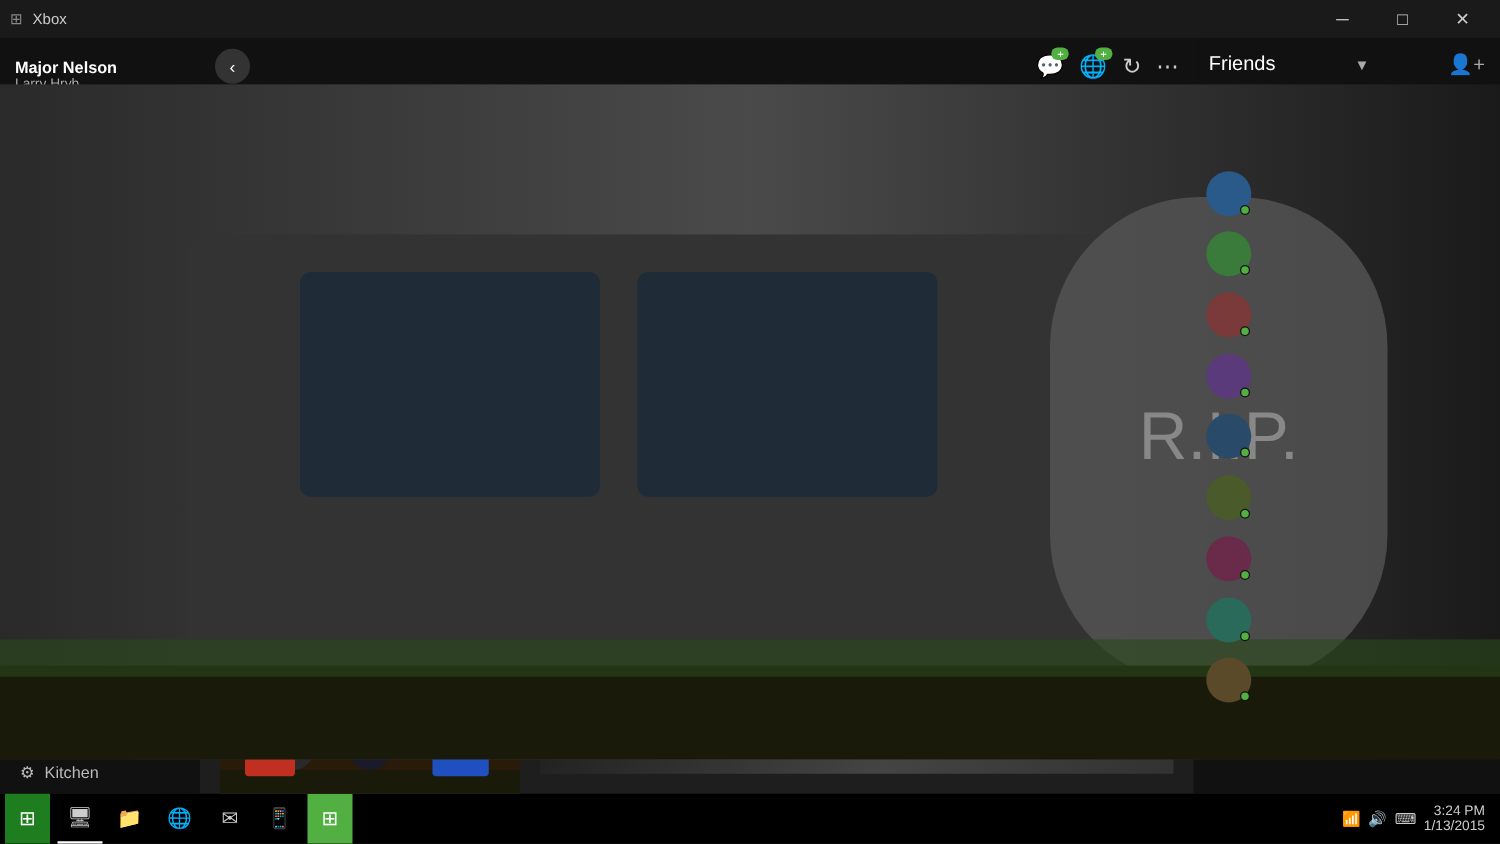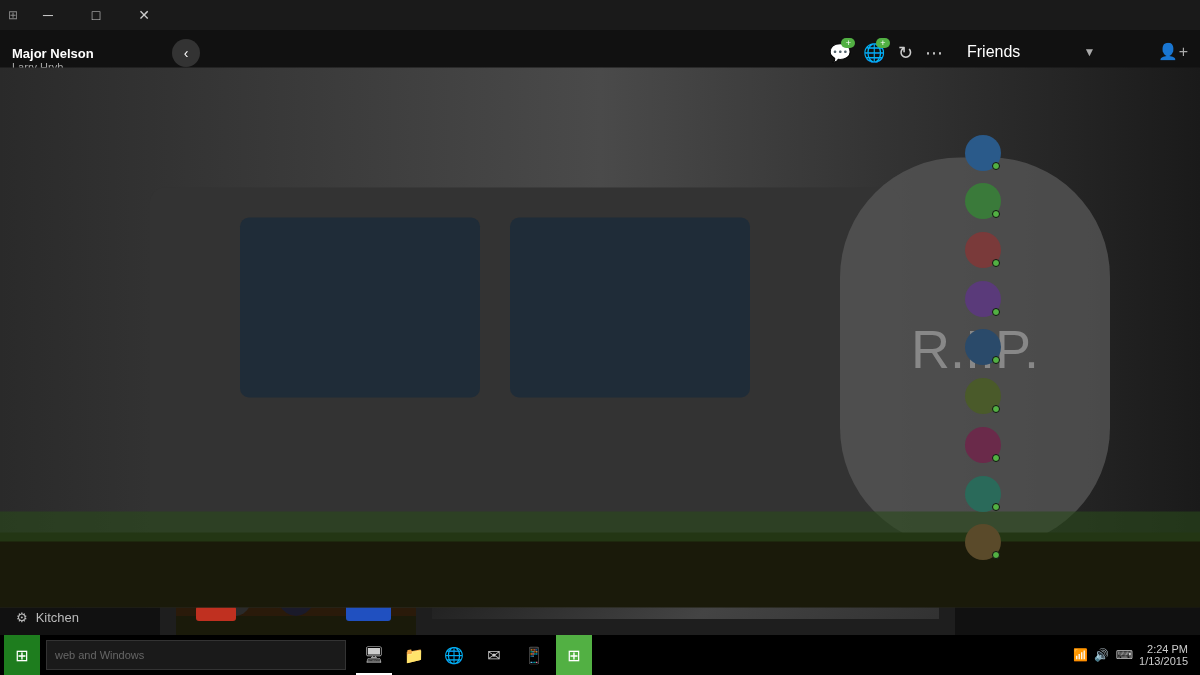--- a/index.html
+++ b/index.html
@@ -490,20 +490,21 @@
       padding: 0 3px;
       min-width: 14px;
       text-align: center;
     }
   </style>
 </head>
 <body>
 
 <div class="title-bar">
   <span class="title-bar-icon">⊞</span>
+  <span class="title-bar-title">Xbox</span>
   <div class="title-bar-controls">
     <button class="title-bar-btn">─</button>
     <button class="title-bar-btn">□</button>
     <button class="title-bar-btn">✕</button>
   </div>
 </div>
 
 <div class="app-container">
 
   <div class="sidebar">
@@ -838,33 +839,30 @@
         </div>
       </div>
 
     </div>
   </div>
 
 </div>
 
 <div class="taskbar">
   <div class="taskbar-start">⊞</div>
-  <div class="taskbar-search">
-    <span class="taskbar-search-text">web and Windows</span>
-  </div>
   <div class="taskbar-icons">
     <div class="taskbar-icon active">🖥</div>
     <div class="taskbar-icon">📁</div>
     <div class="taskbar-icon">🌐</div>
     <div class="taskbar-icon">✉</div>
     <div class="taskbar-icon">📱</div>
     <div class="taskbar-icon" style="background:#52b043;color:#fff;">⊞</div>
   </div>
   <div class="taskbar-sys">
     <span style="color:#ccc;font-size:12px;">📶</span>
     <span style="color:#ccc;font-size:12px;">🔊</span>
     <span style="color:#ccc;font-size:12px;">⌨</span>
     <div class="taskbar-time">
-      <span class="taskbar-time-row">2:24 PM</span>
+      <span class="taskbar-time-row">3:24 PM</span>
       <span class="taskbar-time-row">1/13/2015</span>
     </div>
   </div>
 </div>
 
 </body></html>

